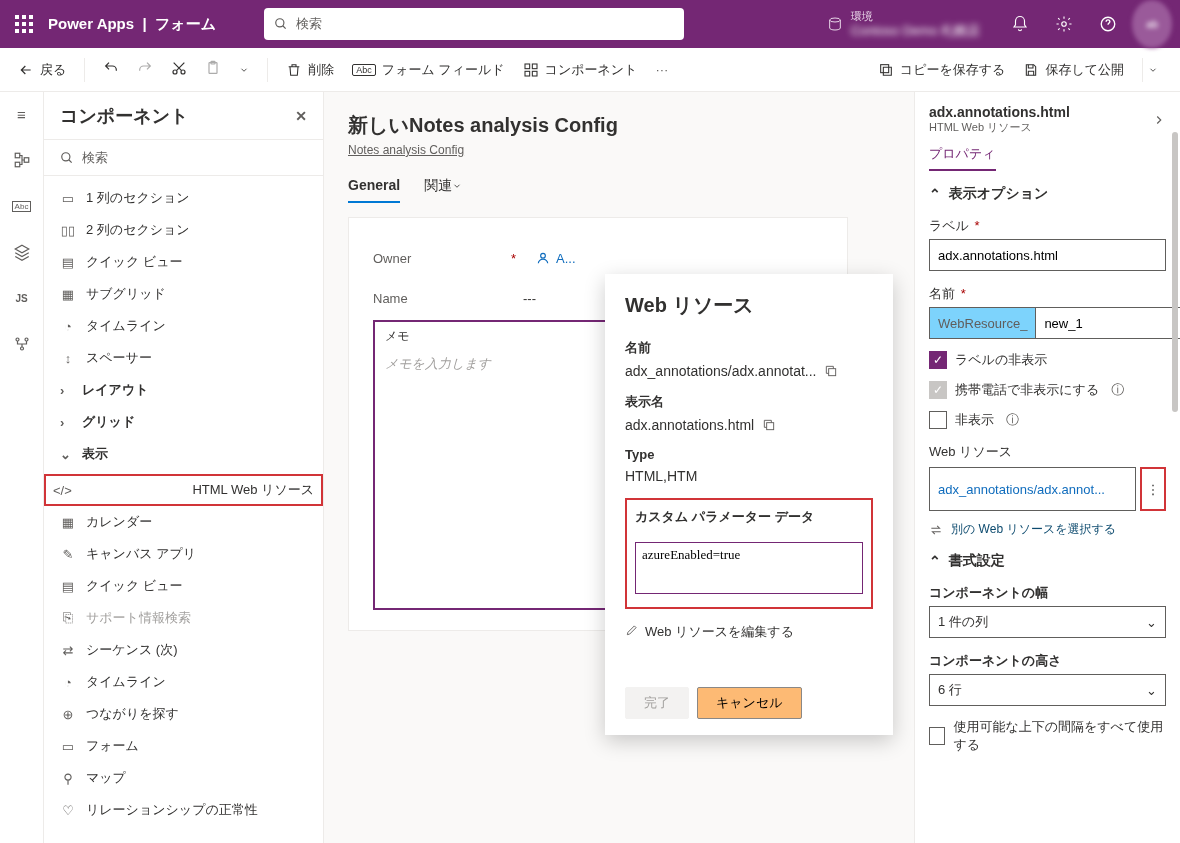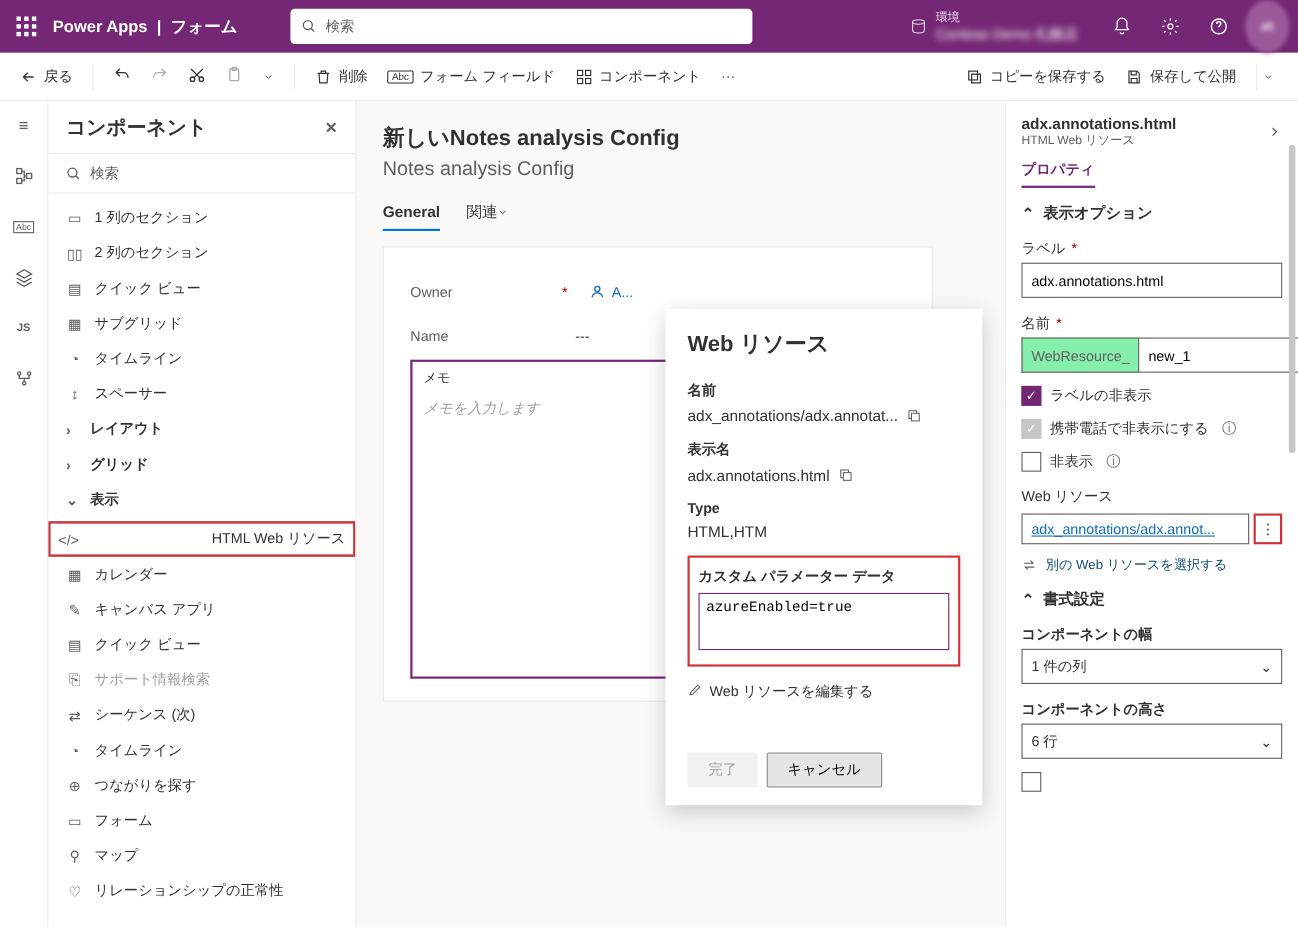--- a/index.html
+++ b/index.html
@@ -39,70 +39,70 @@
 .lp-item, .lp-group { height: 32px; display: flex; align-items: center; padding: 0 16px; gap: 10px; color: #323130; }
 .lp-group { font-weight: 600; }
 .lp-item.sel { outline: 2px solid #d13438; outline-offset: -2px; }
 .lp-item.dis { color: #a19f9d; }
 .lp-icon { width: 16px; text-align: center; color: #605e5c; }
 .caret { width: 12px; color: #605e5c; }
 
 
 .canvas { flex: 1; background: #faf9f8; padding: 20px 24px; overflow: hidden; position: relative; }
 .page-title { font-size: 20px; font-weight: 600; }
-.page-sub { font-size: 18px; color: #605e5c; margin-top: 4px; }
+.page-sub { font-size: 12px; color: #605e5c; margin-top: 4px; text-decoration: underline; }
 .tabs { display: flex; gap: 24px; margin-top: 20px; font-size: 14px; }
 .tab { padding-bottom: 8px; }
 .tab.active { border-bottom: 2px solid #0078d4; font-weight: 600; }
 .rel { display: flex; align-items: center; gap: 0; }
 .card { background: #fff; border: 1px solid #edebe9; margin-top: 14px; padding: 20px 24px; width: 500px; position: relative; }
 .fld { display: flex; align-items: center; height: 40px; }
 .fld .lbl { width: 150px; color: #605e5c; font-size: 13px; }
 .fld .val { color: #323130; }
 .req { color: #a80000; margin-left: 2px; }
 .own { color: #0f6cbd; display: flex; align-items: center; gap: 6px; }
 .memo-box { border: 2px solid #742774; margin-top: 2px; padding: 6px 10px; height: 290px; }
 .memo-lbl { font-size: 12px; }
 .memo-ph { font-style: italic; color: #a19f9d; font-size: 13px; margin-top: 10px; }
 
 
 .popup { position: absolute; left: 256px; top: 56px; width: 288px; background: #fff; box-shadow: 0 6px 20px rgba(0,0,0,.2); padding: 18px 20px 16px; z-index: 5; }
 .popup h2 { font-size: 20px; font-weight: 600; margin-bottom: 20px; }
 .pu-lbl { font-size: 13px; font-weight: 600; margin-top: 14px; }
 .pu-row { font-size: 14px; margin-top: 6px; display: flex; align-items: center; gap: 8px; }
 .cp-frame { border: 2px solid #d13438; padding: 8px 8px 10px; margin-top: 14px; }
-.cp-input { border: 1px solid #742774; width: 100%; height: 52px; padding: 4px 6px; margin-top: 6px; font-size: 13px; font-family: Liberation Mono, monospace; resize: none; }
+.cp-input { border: 1px solid #742774; width: 100%; height: 52px; padding: 4px 6px; margin-top: 16px; font-size: 13px; font-family: Liberation Serif, serif; resize: none; }
 .pu-edit { display: flex; align-items: flex-start; gap: 6px; color: #323130; margin-top: 14px; font-size: 13px; }
 .pu-btns { display: flex; gap: 8px; margin-top: 46px; }
-.pu-btn { height: 32px; border: 1px solid #8a8886; background: #e5e5e5; padding: 0 18px; font-size: 13px; border-radius: 2px; }
+.pu-btn { height: 32px; border: 1px solid #8a8886; background: #fdba74; padding: 0 18px; font-size: 13px; border-radius: 2px; }
 .pu-btn.primary { background: #f3f2f1; color: #a19f9d; border-color: #f3f2f1; }
 
 
 .rpanel { width: 266px; background: #fff; border-left: 1px solid #edebe9; padding: 12px 14px 0; overflow-y: auto; position: relative; }
 .rp-head { display: flex; justify-content: space-between; align-items: center; }
 .rp-title { font-size: 14px; font-weight: 600; }
 .rp-sub { font-size: 11px; color: #605e5c; }
 .rp-tabs { margin-top: 10px; }
-.rp-tab { font-size: 13px; font-weight: 700; color: #742774; padding-bottom: 6px; border-bottom: 2px solid #742774; display: inline-block; }
+.rp-tab { font-size: 13px; font-weight: 400; color: #742774; padding-bottom: 6px; border-bottom: 2px solid #742774; display: inline-block; }
 .rp-section { margin-top: 14px; }
 .rp-sh { display: flex; align-items: center; gap: 8px; font-weight: 600; font-size: 14px; }
 .rp-field { margin-top: 14px; }
 .rp-flbl { font-size: 13px; }
 .rp-flbl .req { color: #a80000; }
 .rp-input { width: 100%; height: 32px; border: 1px solid #605e5c; padding: 0 8px; margin-top: 4px; font-size: 13px; }
 .rp-name { display: flex; margin-top: 4px; }
-.rp-name span { background: #86efac; border: 1px solid #605e5c; height: 32px; padding: 0 8px; display: flex; align-items: center; font-size: 13px; color: #605e5c; border-right: none; }
+.rp-name span { background: #7dd3fc; border: 1px solid #605e5c; height: 32px; padding: 0 8px; display: flex; align-items: center; font-size: 13px; color: #605e5c; border-right: none; }
 .rp-name input { flex: 1; height: 32px; border: 1px solid #605e5c; padding: 0 8px; font-size: 13px; }
 .chk { display: flex; align-items: center; gap: 8px; margin-top: 12px; font-size: 13px; }
 .chk .box { width: 18px; height: 18px; border: 1px solid #605e5c; display: flex; align-items: center; justify-content: center; font-size: 12px; color: #fff; }
 .chk .box.on { background: #742774; border-color: #742774; }
 .chk .box.dis { background: #c8c6c4; border-color: #c8c6c4; }
 .info { color: #605e5c; margin-left: 4px; }
 .wr-row { display: flex; margin-top: 6px; }
-.wr-name { flex: 1; height: 28px; border: 1px solid #605e5c; padding: 7px 8px; display: flex; align-items: center; color: #0f6cbd; font-size: 13px; overflow: hidden; white-space: nowrap; text-decoration: underline; }
+.wr-name { flex: 1; height: 44px; border: 1px solid #605e5c; padding: 7px 8px; display: flex; align-items: center; color: #0f6cbd; font-size: 13px; overflow: hidden; white-space: nowrap; }
 .wr-more { width: 26px; border: 2px solid #d13438; display: flex; align-items: center; justify-content: center; margin-left: 4px; }
 .wr-sel { display: flex; align-items: center; gap: 8px; margin-top: 10px; color: #0c4a6e; font-size: 12px; text-align: center; }
 .sel { width: 100%; height: 32px; border: 1px solid #605e5c; padding: 0 8px; margin-top: 4px; font-size: 13px; display: flex; align-items: center; justify-content: space-between; }
 .rp-scroll { position: absolute; right: 2px; top: 40px; width: 6px; height: 280px; background: #c8c6c4; border-radius: 3px; }
 
 svg { flex-shrink: 0; }
 </style>
 </head>
 <body>
 
@@ -502,16 +502,17 @@
       </div>
       <div class="rp-field">
         <div class="rp-flbl" style="font-weight:600">コンポーネントの高さ</div>
         <div class="sel">
             <span>6 行</span>
             <span>⌄</span>
           </div>
       </div>
       <div class="chk">
           <div class="box"></div>
+          <span>使用可能な上下の間隔をすべて使用する</span>
         </div>
     </div>
   </div>
 </div>
 
 </body></html>

